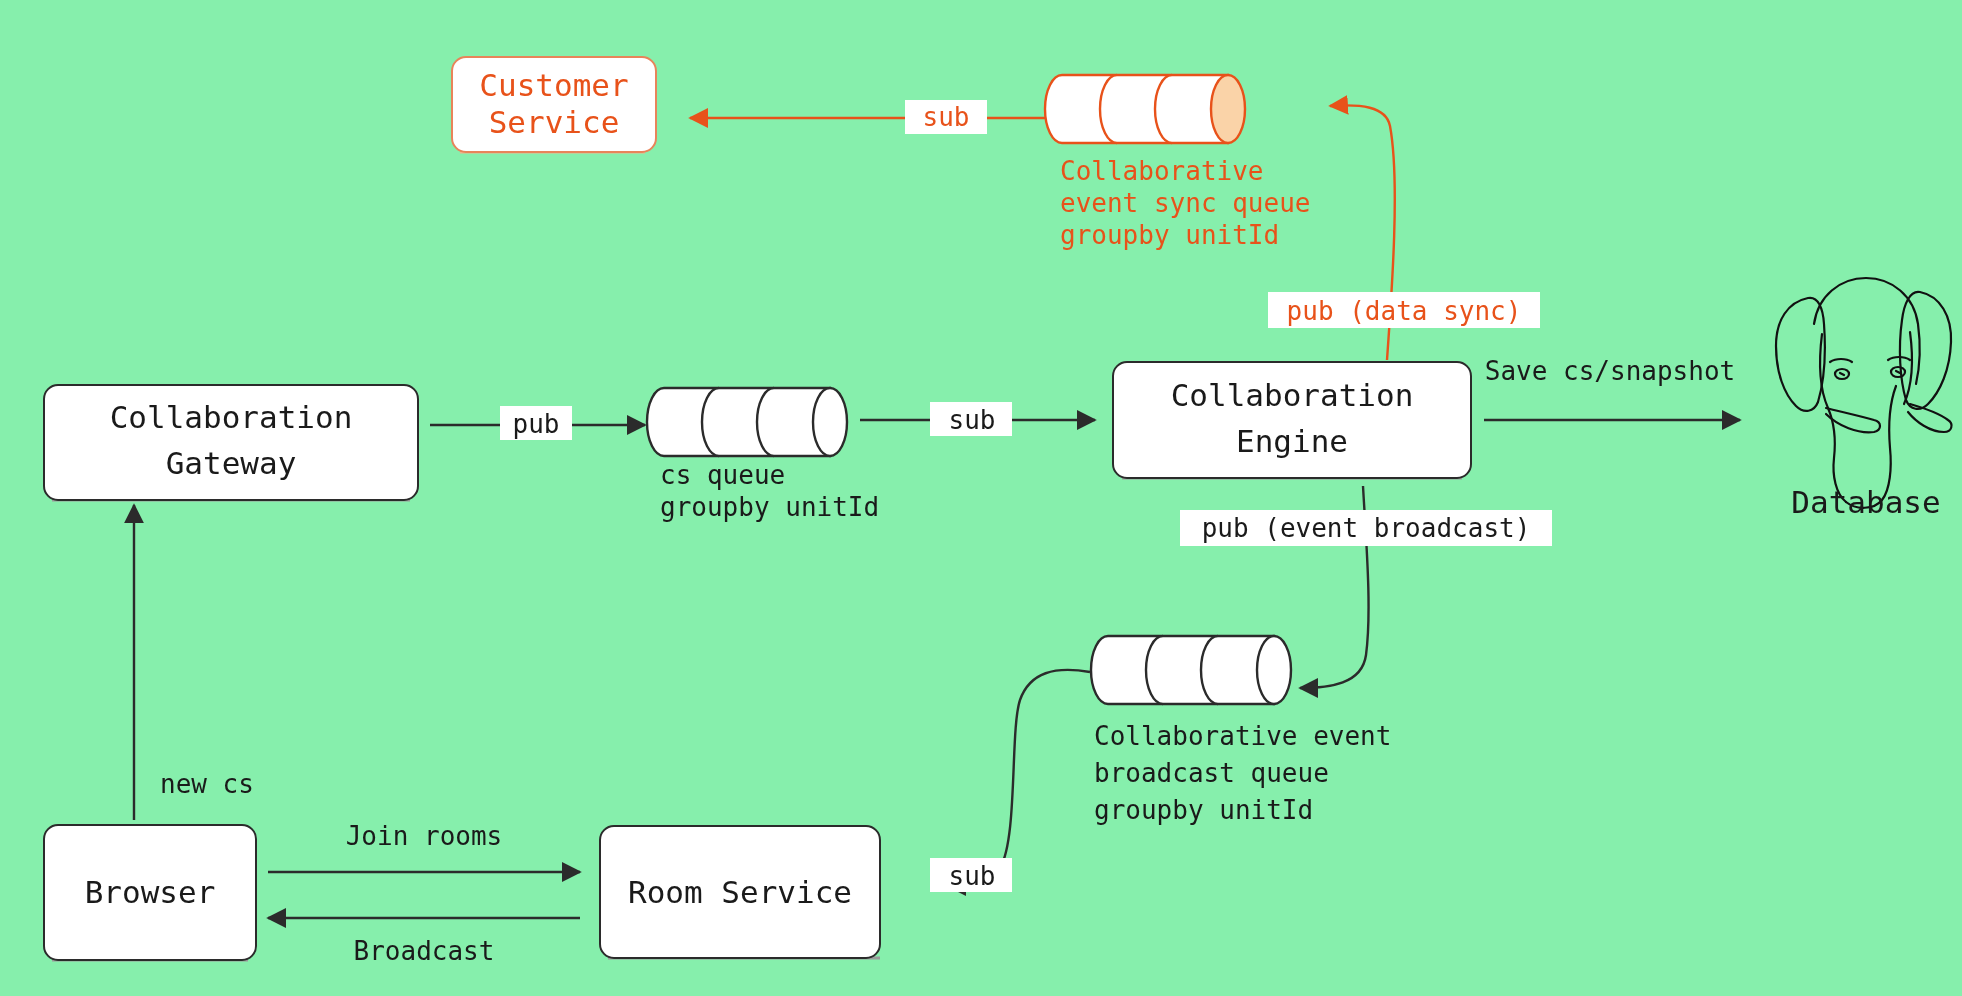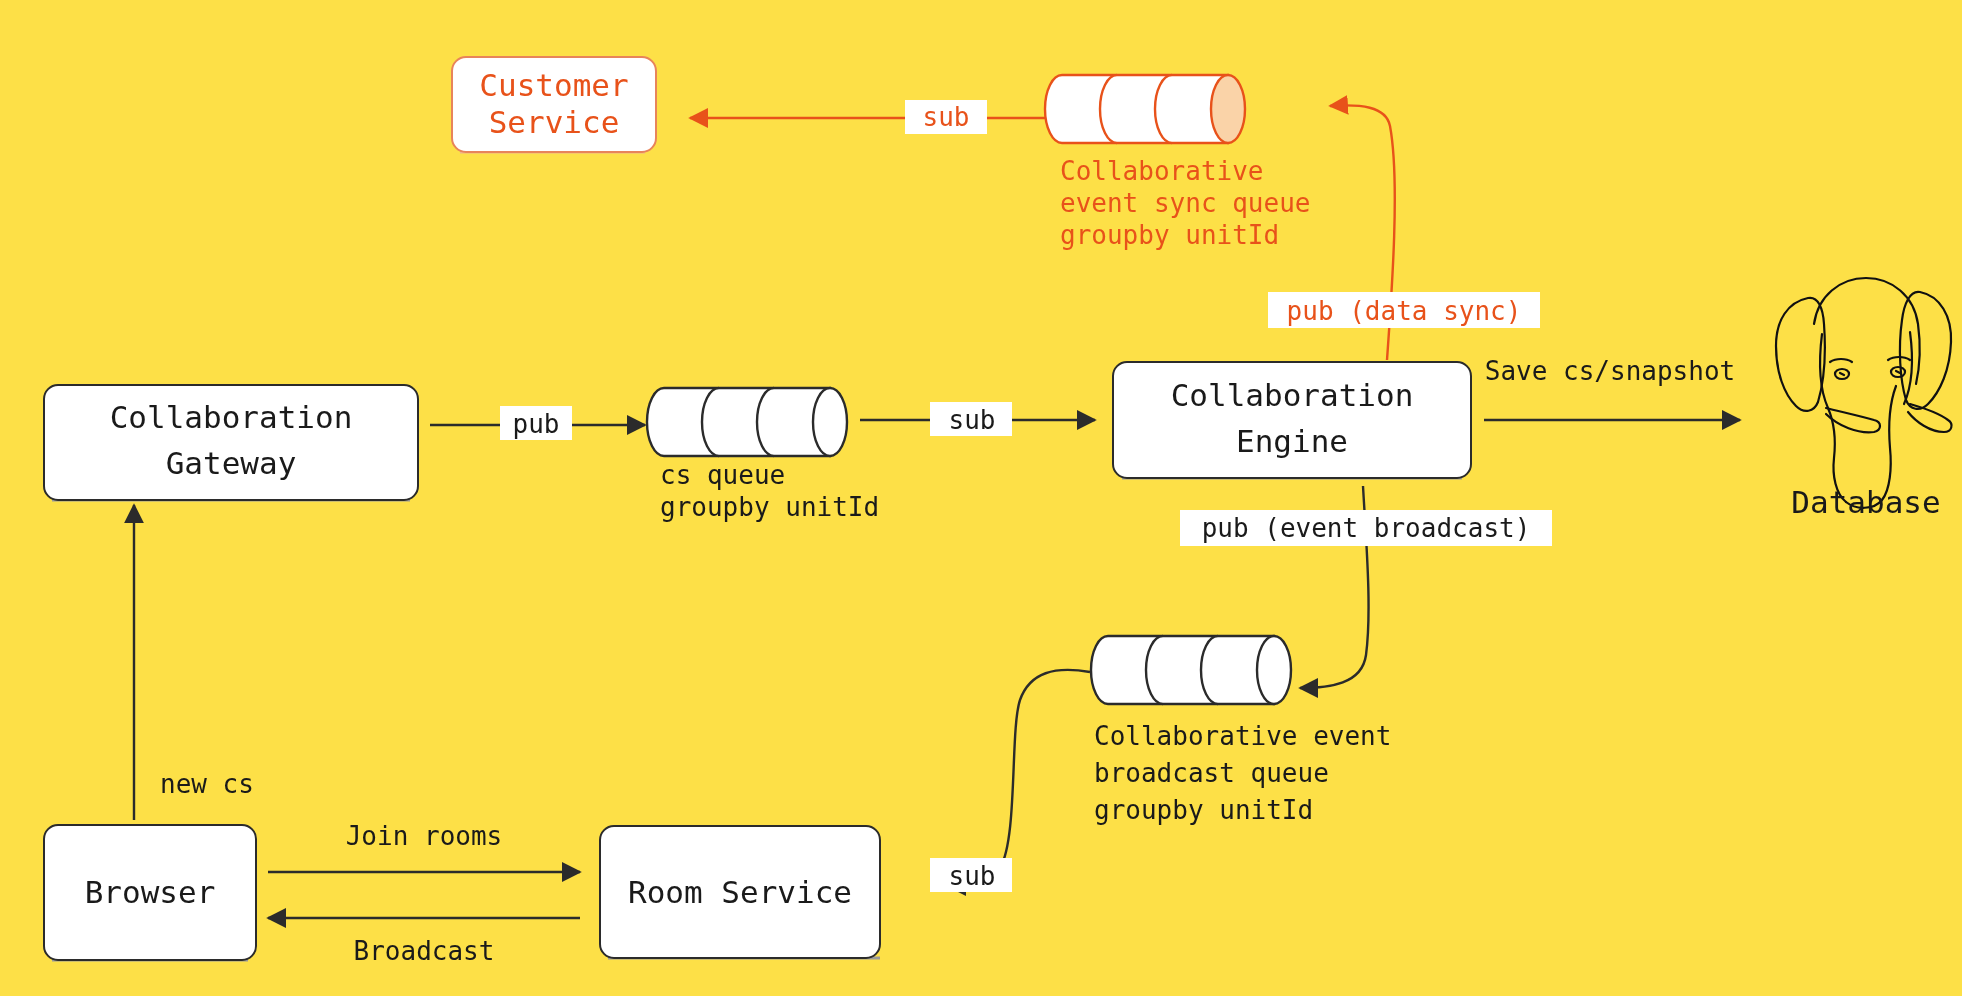--- a/index.html
+++ b/index.html
@@ -7,21 +7,21 @@
     padding: 0;
     background: #ffffff;
   }
   body {
     font-family: "DejaVu Sans Mono", monospace;
   }
   #canvas {
     position: relative;
     width: 1962px;
     height: 996px;
-    background: #fde047;
+    background: #86efac;
     overflow: hidden;
   }
   #diagram-svg {
     position: absolute;
     top: 0;
     left: 0;
     width: 1962px;
     height: 996px;
   }
   .node-label {

